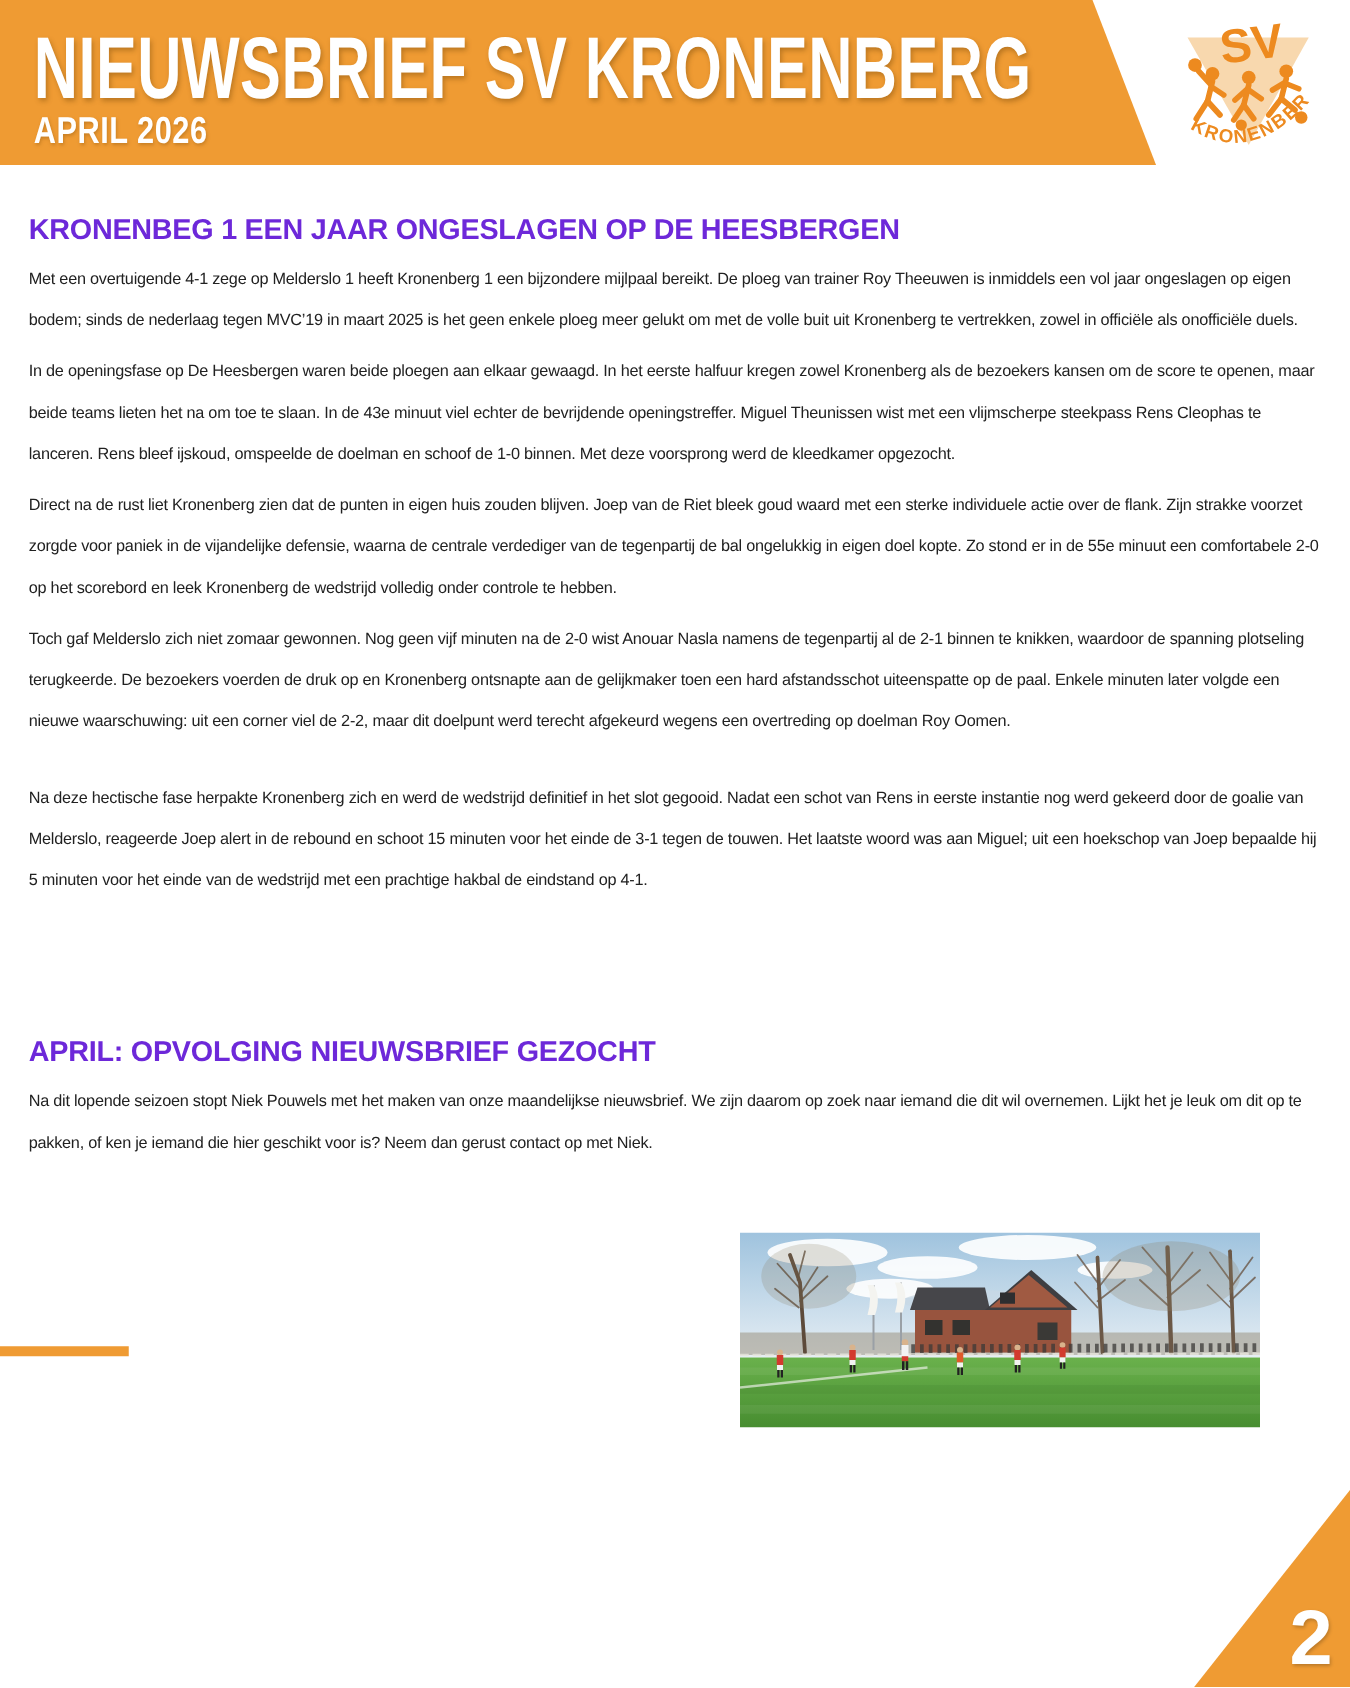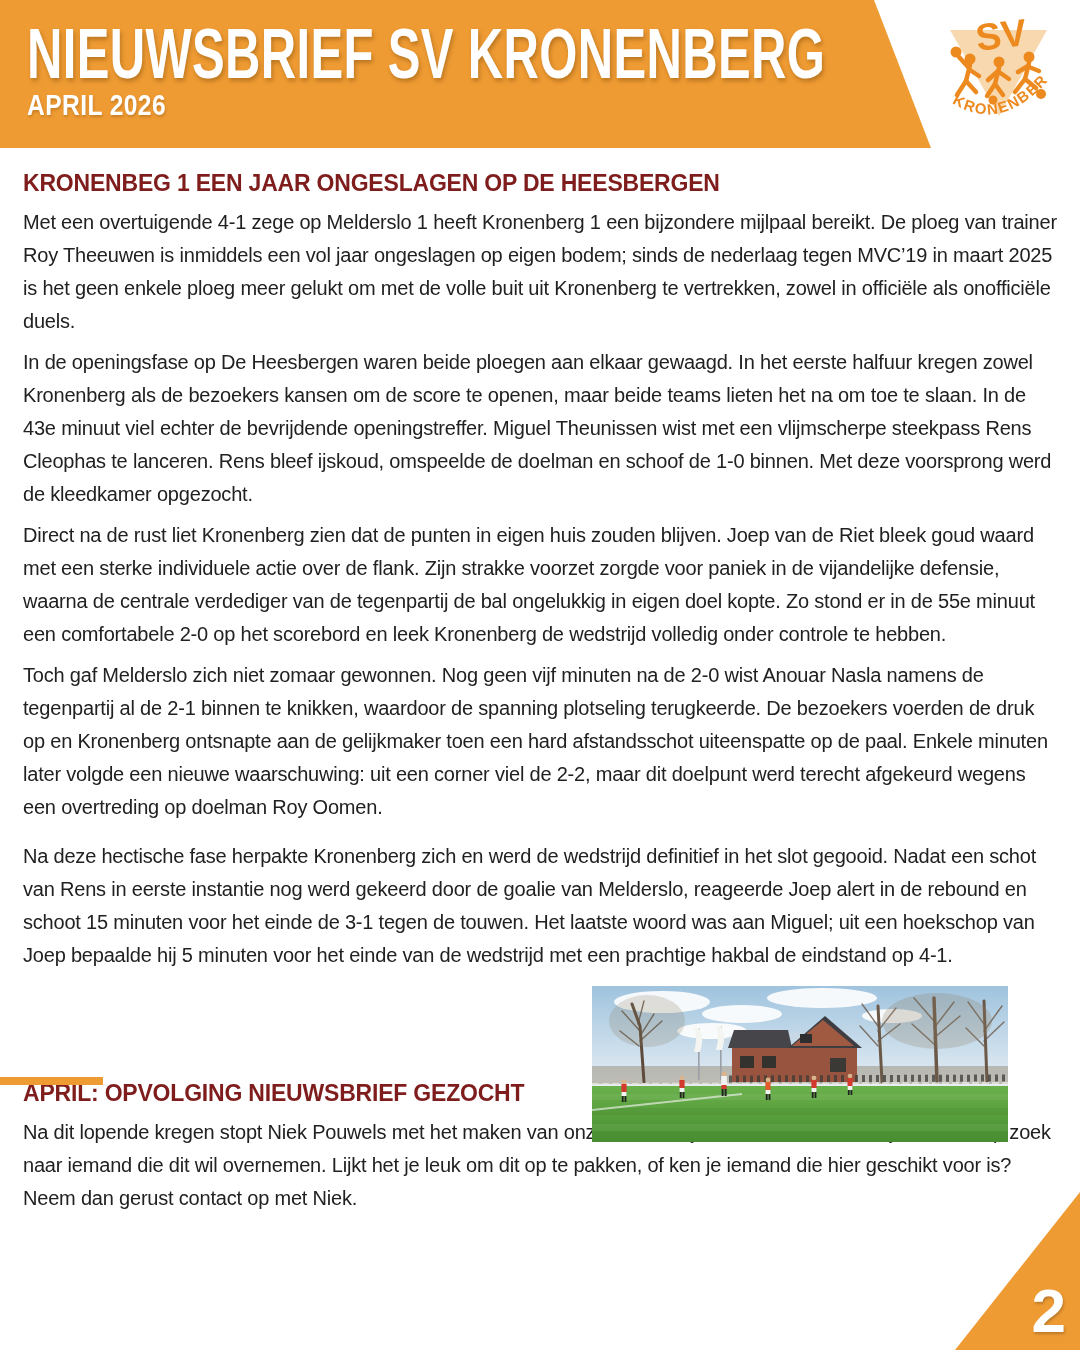--- a/index.html
+++ b/index.html
@@ -14,21 +14,21 @@
     width: 1080px;
     height: 1350px;
     overflow: hidden;
     background: #ffffff;
   }
 
   
   .header-band {
     position: absolute;
     left: 0; top: 0;
-    width: 940px; height: 148px;
+    width: 940px; height: 132px;
     background: #EF9B33;
     clip-path: polygon(0 0, 874px 0, 931px 148px, 0 148px);
   }
   .newsletter-title {
     position: absolute;
     left: 27px; top: 14px;
     font-size: 70px;
     font-weight: bold;
     color: #ffffff;
     letter-spacing: 0.5px;
@@ -59,33 +59,33 @@
 
   
   .content {
     position: relative;
     padding: 168px 23px 0 23px;
     width: 1080px;
   }
   .article-heading {
     font-size: 23px;
     font-weight: bold;
-    color: #7f1d1d;
+    color: #6d28d9;
     letter-spacing: -0.2px;
     line-height: 30px;
   }
   .content p {
-    font-size: 20px;
+    font-size: 13px;
     line-height: 33px;
     letter-spacing: -0.2px;
     color: #212121;
     margin-top: 8px;
     margin-bottom: 6px;
   }
-  .content p.extra-gap { margin-top: 16px; }
+  .content p.extra-gap { margin-top: 28px; }
   .second-heading { margin-top: 106px; }
 
   
   .match-photo {
     position: absolute;
     left: 592px; top: 986px;
     width: 416px; height: 156px;
     overflow: hidden;
   }
 
@@ -162,21 +162,21 @@
 
   <div class="content">
     <div class="article-heading">KRONENBEG 1 EEN JAAR ONGESLAGEN OP DE HEESBERGEN</div>
     <p>Met een overtuigende 4-1 zege op Melderslo 1 heeft Kronenberg 1 een bijzondere mijlpaal bereikt. De ploeg van trainer Roy Theeuwen is inmiddels een vol jaar ongeslagen op eigen bodem; sinds de nederlaag tegen MVC’19 in maart 2025 is het geen enkele ploeg meer gelukt om met de volle buit uit Kronenberg te vertrekken, zowel in officiële als onofficiële duels.</p>
     <p>In de openingsfase op De Heesbergen waren beide ploegen aan elkaar gewaagd. In het eerste halfuur kregen zowel Kronenberg als de bezoekers kansen om de score te openen, maar beide teams lieten het na om toe te slaan. In de 43e minuut viel echter de bevrijdende openingstreffer. Miguel Theunissen wist met een vlijmscherpe steekpass Rens Cleophas te lanceren. Rens bleef ijskoud, omspeelde de doelman en schoof de 1-0 binnen. Met deze voorsprong werd de kleedkamer opgezocht.</p>
     <p>Direct na de rust liet Kronenberg zien dat de punten in eigen huis zouden blijven. Joep van de Riet bleek goud waard met een sterke individuele actie over de flank. Zijn strakke voorzet zorgde voor paniek in de vijandelijke defensie, waarna de centrale verdediger van de tegenpartij de bal ongelukkig in eigen doel kopte. Zo stond er in de 55e minuut een comfortabele 2-0 op het scorebord en leek Kronenberg de wedstrijd volledig onder controle te hebben.</p>
     <p>Toch gaf Melderslo zich niet zomaar gewonnen. Nog geen vijf minuten na de 2-0 wist Anouar Nasla namens de tegenpartij al de 2-1 binnen te knikken, waardoor de spanning plotseling terugkeerde. De bezoekers voerden de druk op en Kronenberg ontsnapte aan de gelijkmaker toen een hard afstandsschot uiteenspatte op de paal. Enkele minuten later volgde een nieuwe waarschuwing: uit een corner viel de 2-2, maar dit doelpunt werd terecht afgekeurd wegens een overtreding op doelman Roy Oomen.</p>
     <p class="extra-gap">Na deze hectische fase herpakte Kronenberg zich en werd de wedstrijd definitief in het slot gegooid. Nadat een schot van Rens in eerste instantie nog werd gekeerd door de goalie van Melderslo, reageerde Joep alert in de rebound en schoot 15 minuten voor het einde de 3-1 tegen de touwen. Het laatste woord was aan Miguel; uit een hoekschop van Joep bepaalde hij 5 minuten voor het einde van de wedstrijd met een prachtige hakbal de eindstand op 4-1.</p>
 
     <div class="article-heading second-heading">APRIL: OPVOLGING NIEUWSBRIEF GEZOCHT</div>
-    <p>Na dit lopende kregen stopt Niek Pouwels met het maken van onze maandelijkse nieuwsbrief. We zijn daarom op zoek naar iemand die dit wil overnemen. Lijkt het je leuk om dit op te pakken, of ken je iemand die hier geschikt voor is? Neem dan gerust contact op met Niek.</p>
+    <p>Na dit lopende seizoen stopt Niek Pouwels met het maken van onze maandelijkse nieuwsbrief. We zijn daarom op zoek naar iemand die dit wil overnemen. Lijkt het je leuk om dit op te pakken, of ken je iemand die hier geschikt voor is? Neem dan gerust contact op met Niek.</p>
   </div>
 
   <svg class="match-photo" viewBox="0 0 416 156" xmlns="http://www.w3.org/2000/svg" preserveAspectRatio="none">
     <defs>
       <linearGradient id="sky" x1="0" y1="0" x2="0" y2="1">
         <stop offset="0" stop-color="#9fc3de"></stop>
         <stop offset="1" stop-color="#e6eef4"></stop>
       </linearGradient>
       <linearGradient id="grass" x1="0" y1="0" x2="0" y2="1">
         <stop offset="0" stop-color="#6ab14c"></stop>

